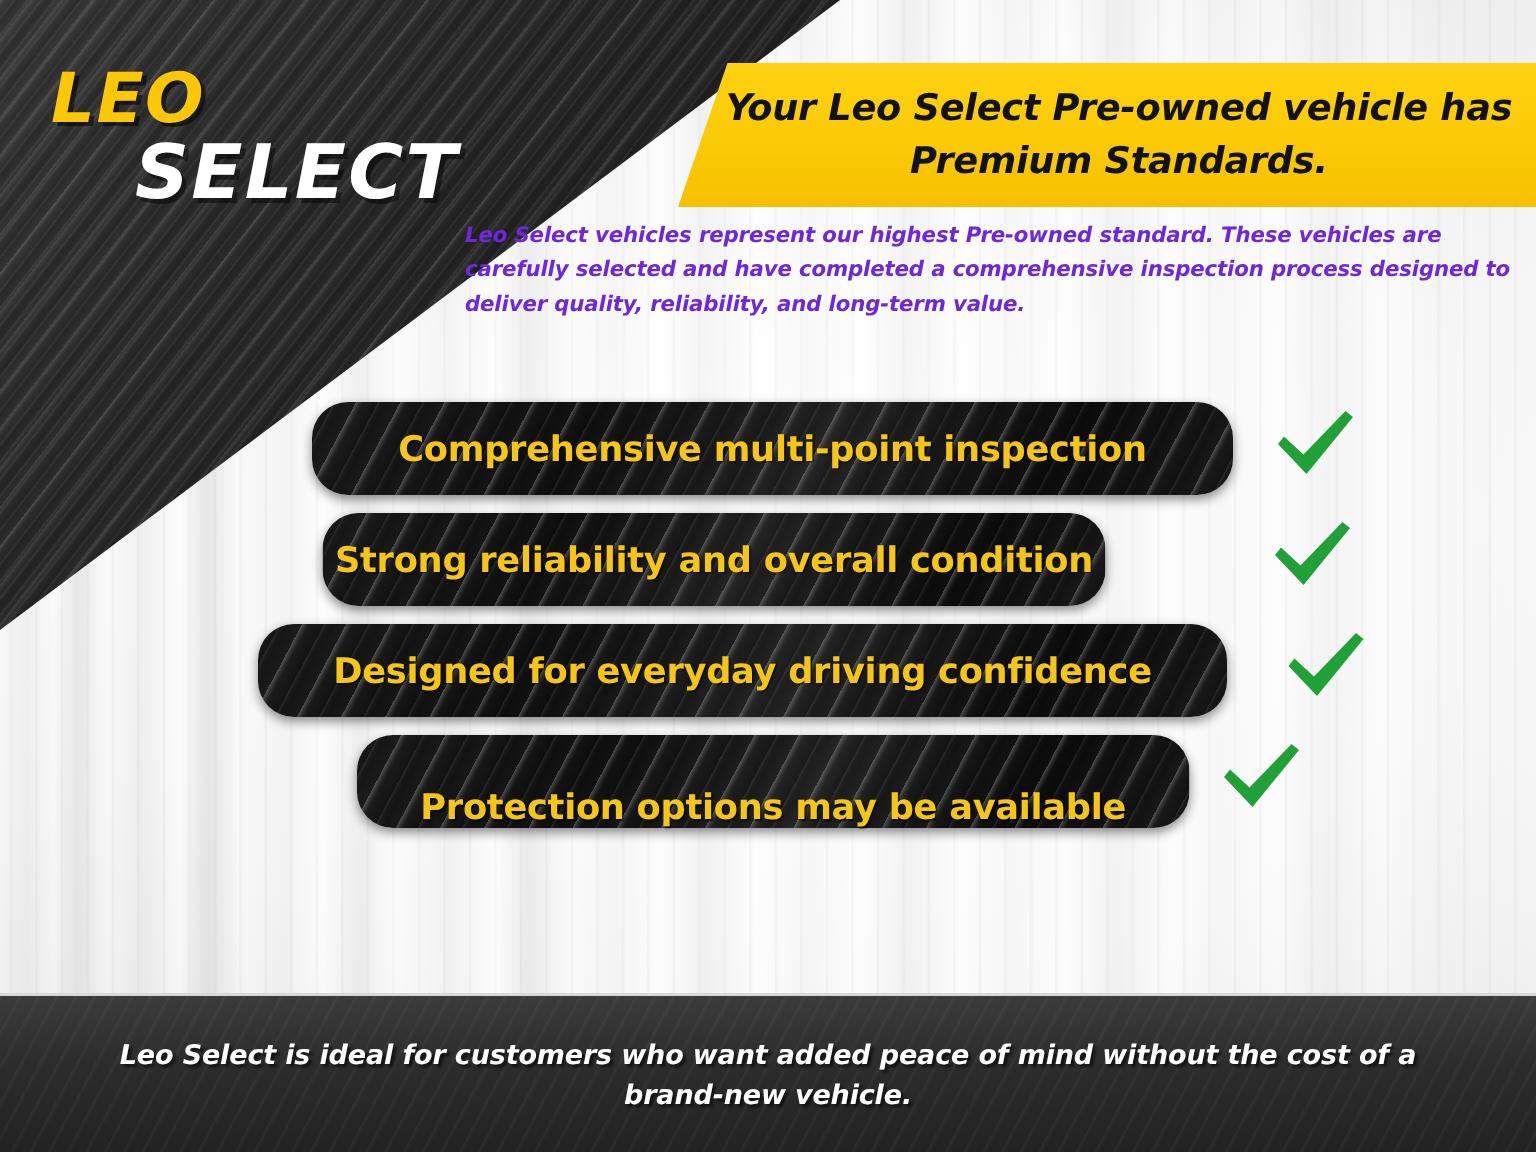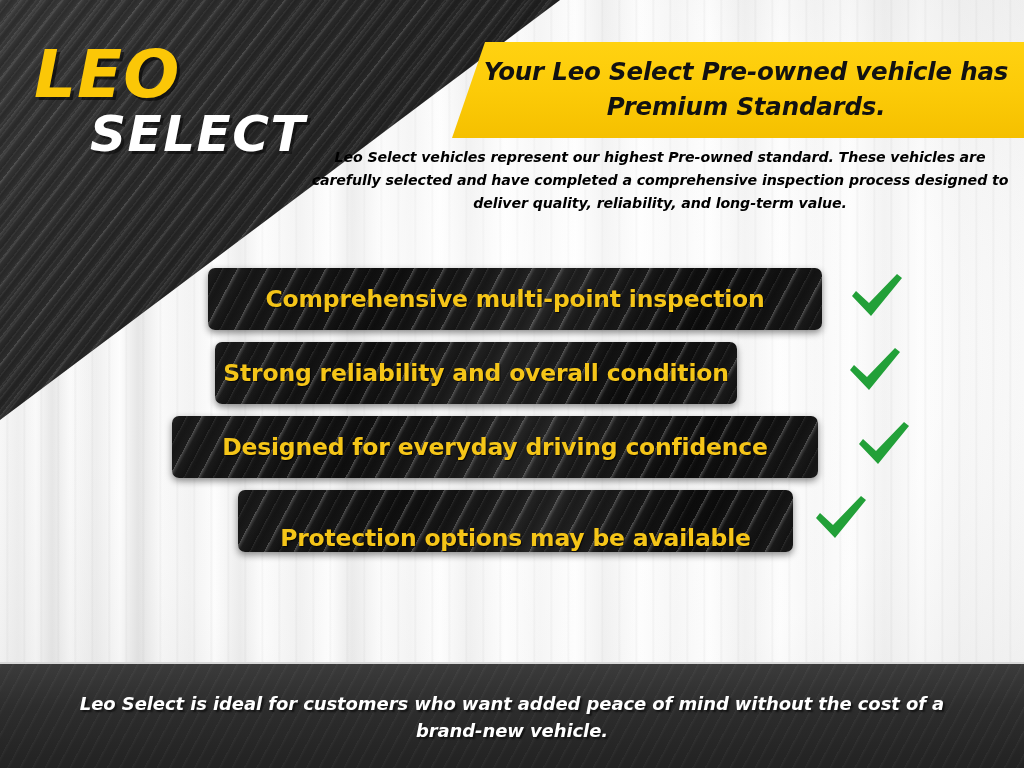--- a/index.html
+++ b/index.html
@@ -111,36 +111,36 @@
   
   .intro {
     position: absolute;
     left: 310px; top: 146px;
     width: 700px;
     font-family: "DejaVu Sans", sans-serif;
     font-weight: bold;
     font-style: italic;
     font-size: 14.2px;
     line-height: 1.62;
-    color: #000000;
-    text-align: center;
+    color: #6d28d9;
+    text-align: left;
     letter-spacing: -0.1px;
   }
 
   
   .logo {
     position: absolute;
     left: 34px; top: 44px;
     width: 300px;
   }
   .logo-leo {
     font-family: "DejaVu Sans", sans-serif;
     font-weight: bold;
     font-style: italic;
-    font-size: 66px;
+    font-size: 46px;
     line-height: 0.95;
     color: #fbc707;
     letter-spacing: 1px;
     text-shadow: 3px 3px 0 rgba(0,0,0,0.55);
     margin: 0;
   }
   .logo-select {
     font-family: "DejaVu Sans", sans-serif;
     font-weight: bold;
     font-style: italic;
@@ -158,21 +158,21 @@
     left: 0; top: 268px;
     width: 1024px;
   }
   .feature-row {
     position: relative;
     height: 74px;
   }
   .pill {
     position: absolute;
     height: 62px;
-    border-radius: 7px;
+    border-radius: 24px;
     display: flex;
     align-items: center;
     justify-content: center;
     box-sizing: border-box;
     padding: 0 26px;
     background:
       repeating-linear-gradient(118deg,
         rgba(255,255,255,0.10) 0px,
         rgba(255,255,255,0.02) 2px,
         rgba(255,255,255,0.00) 5px,

